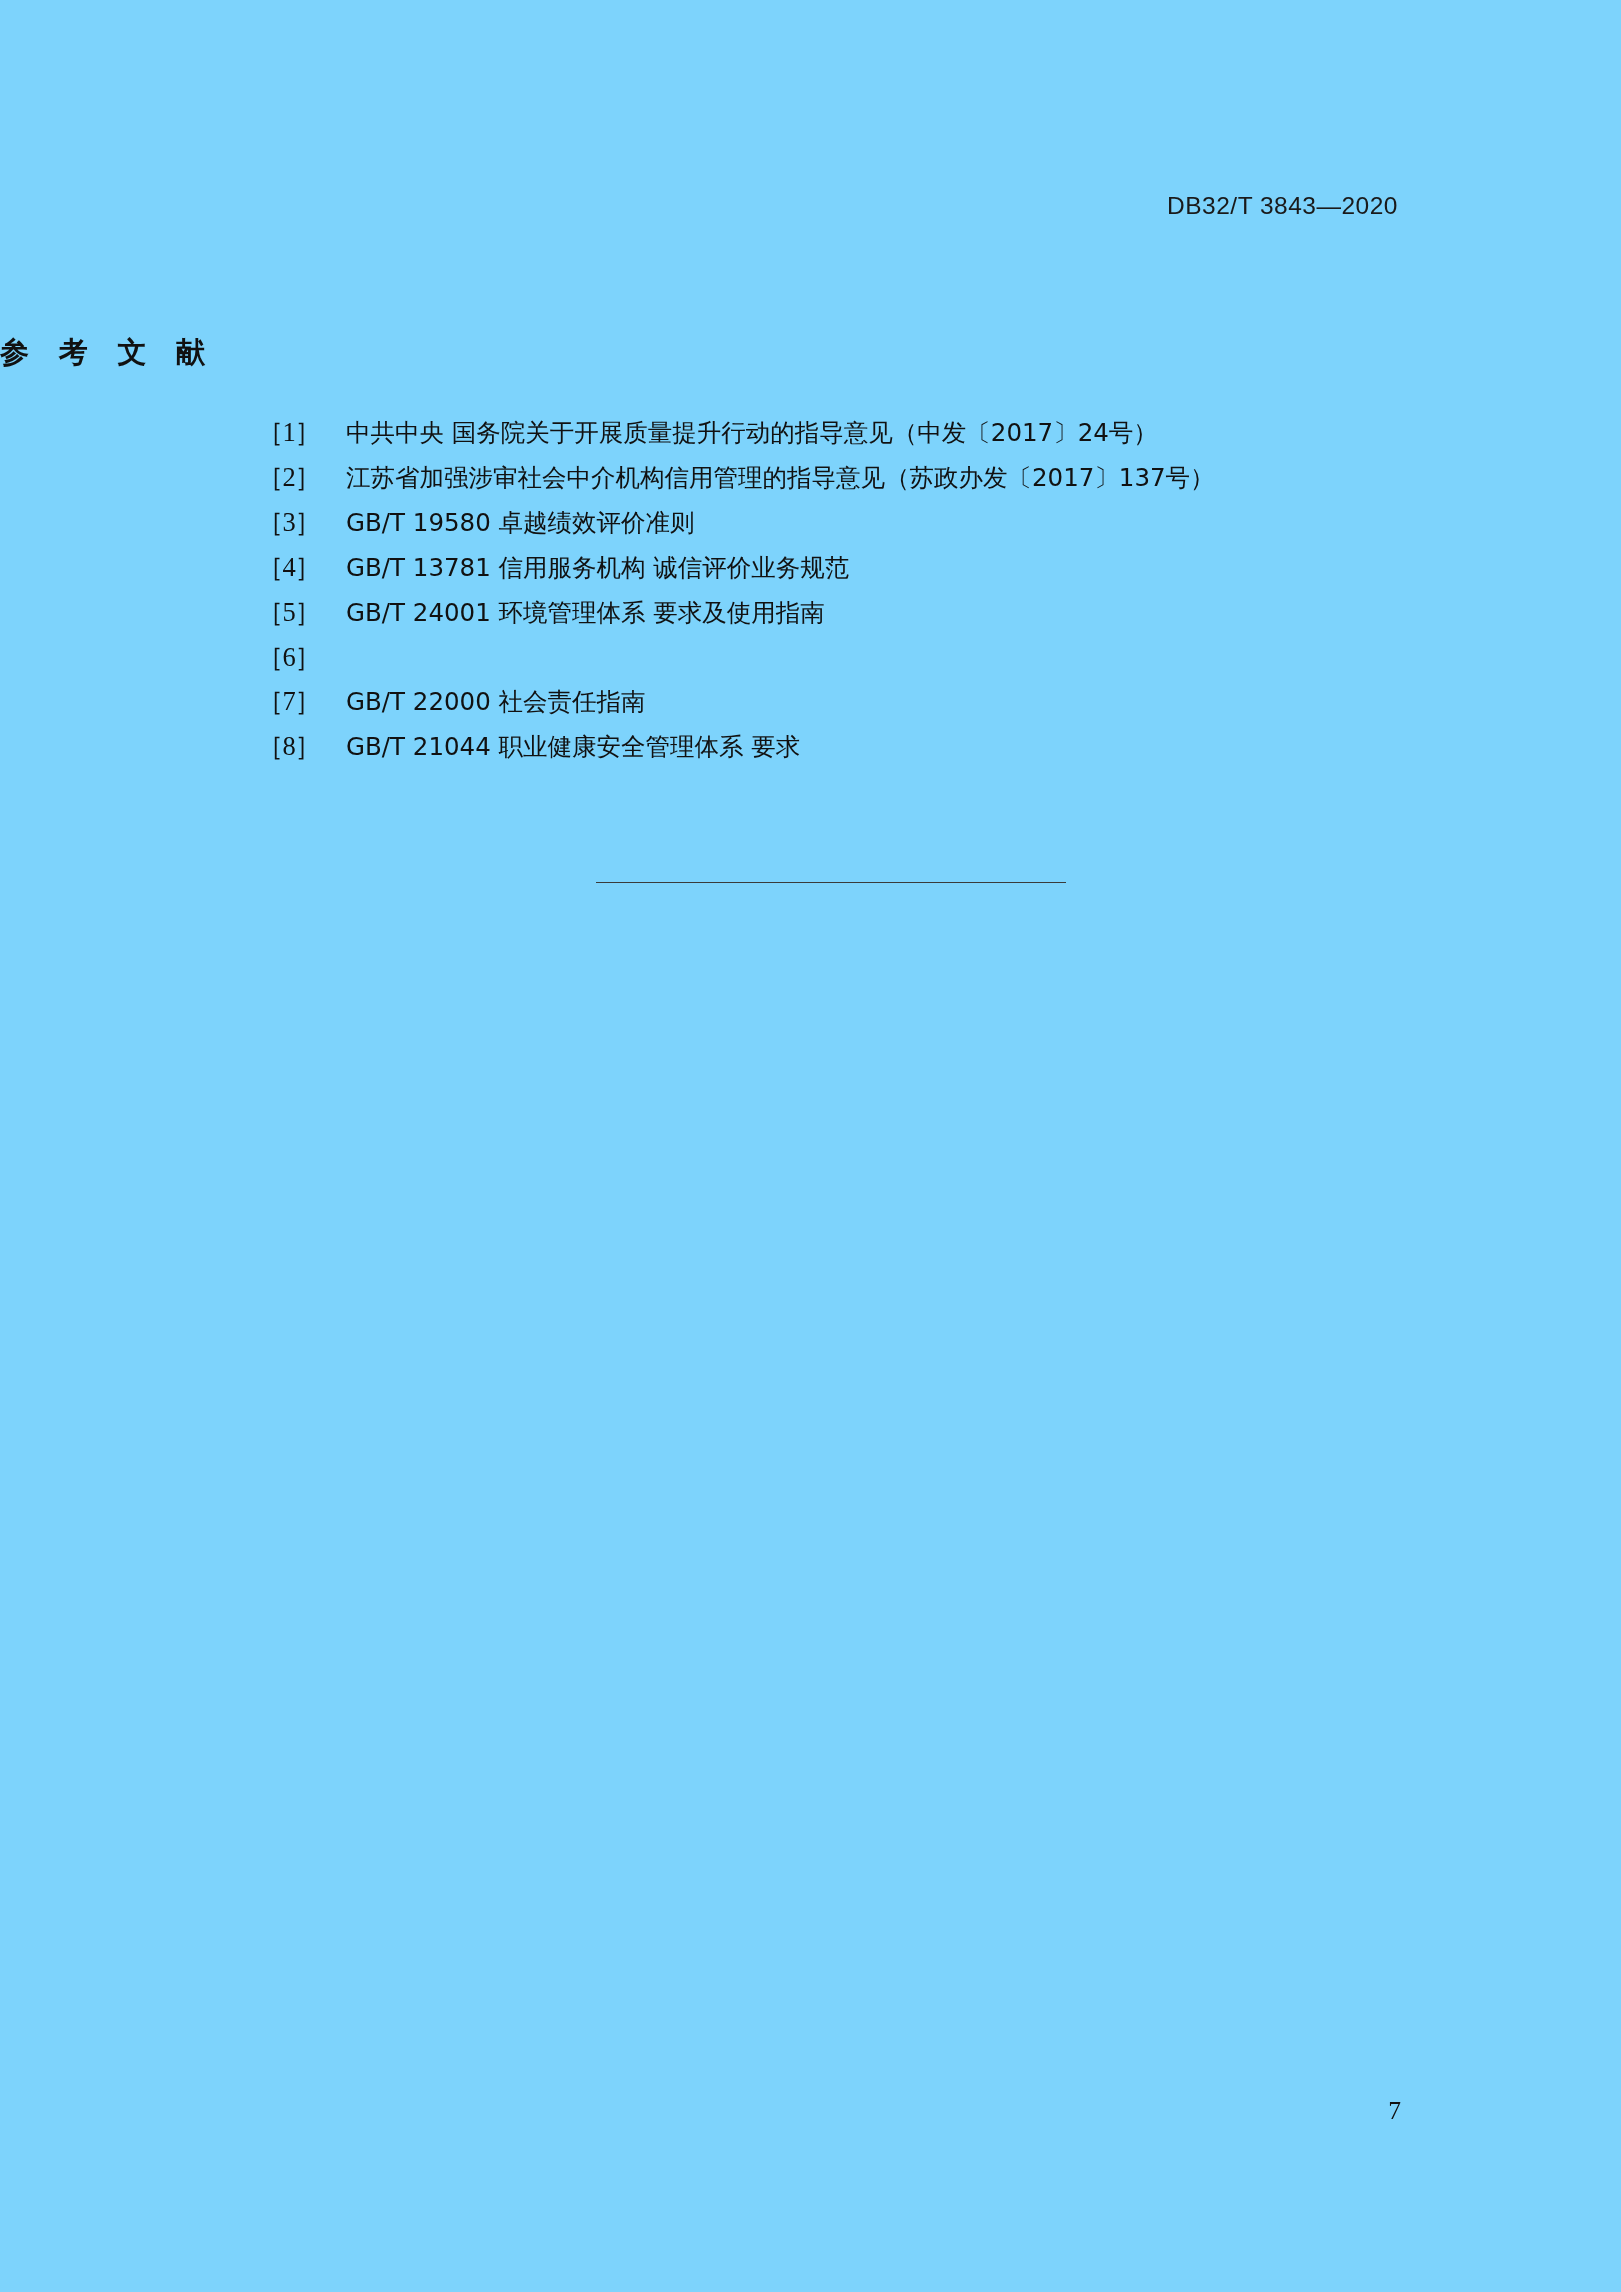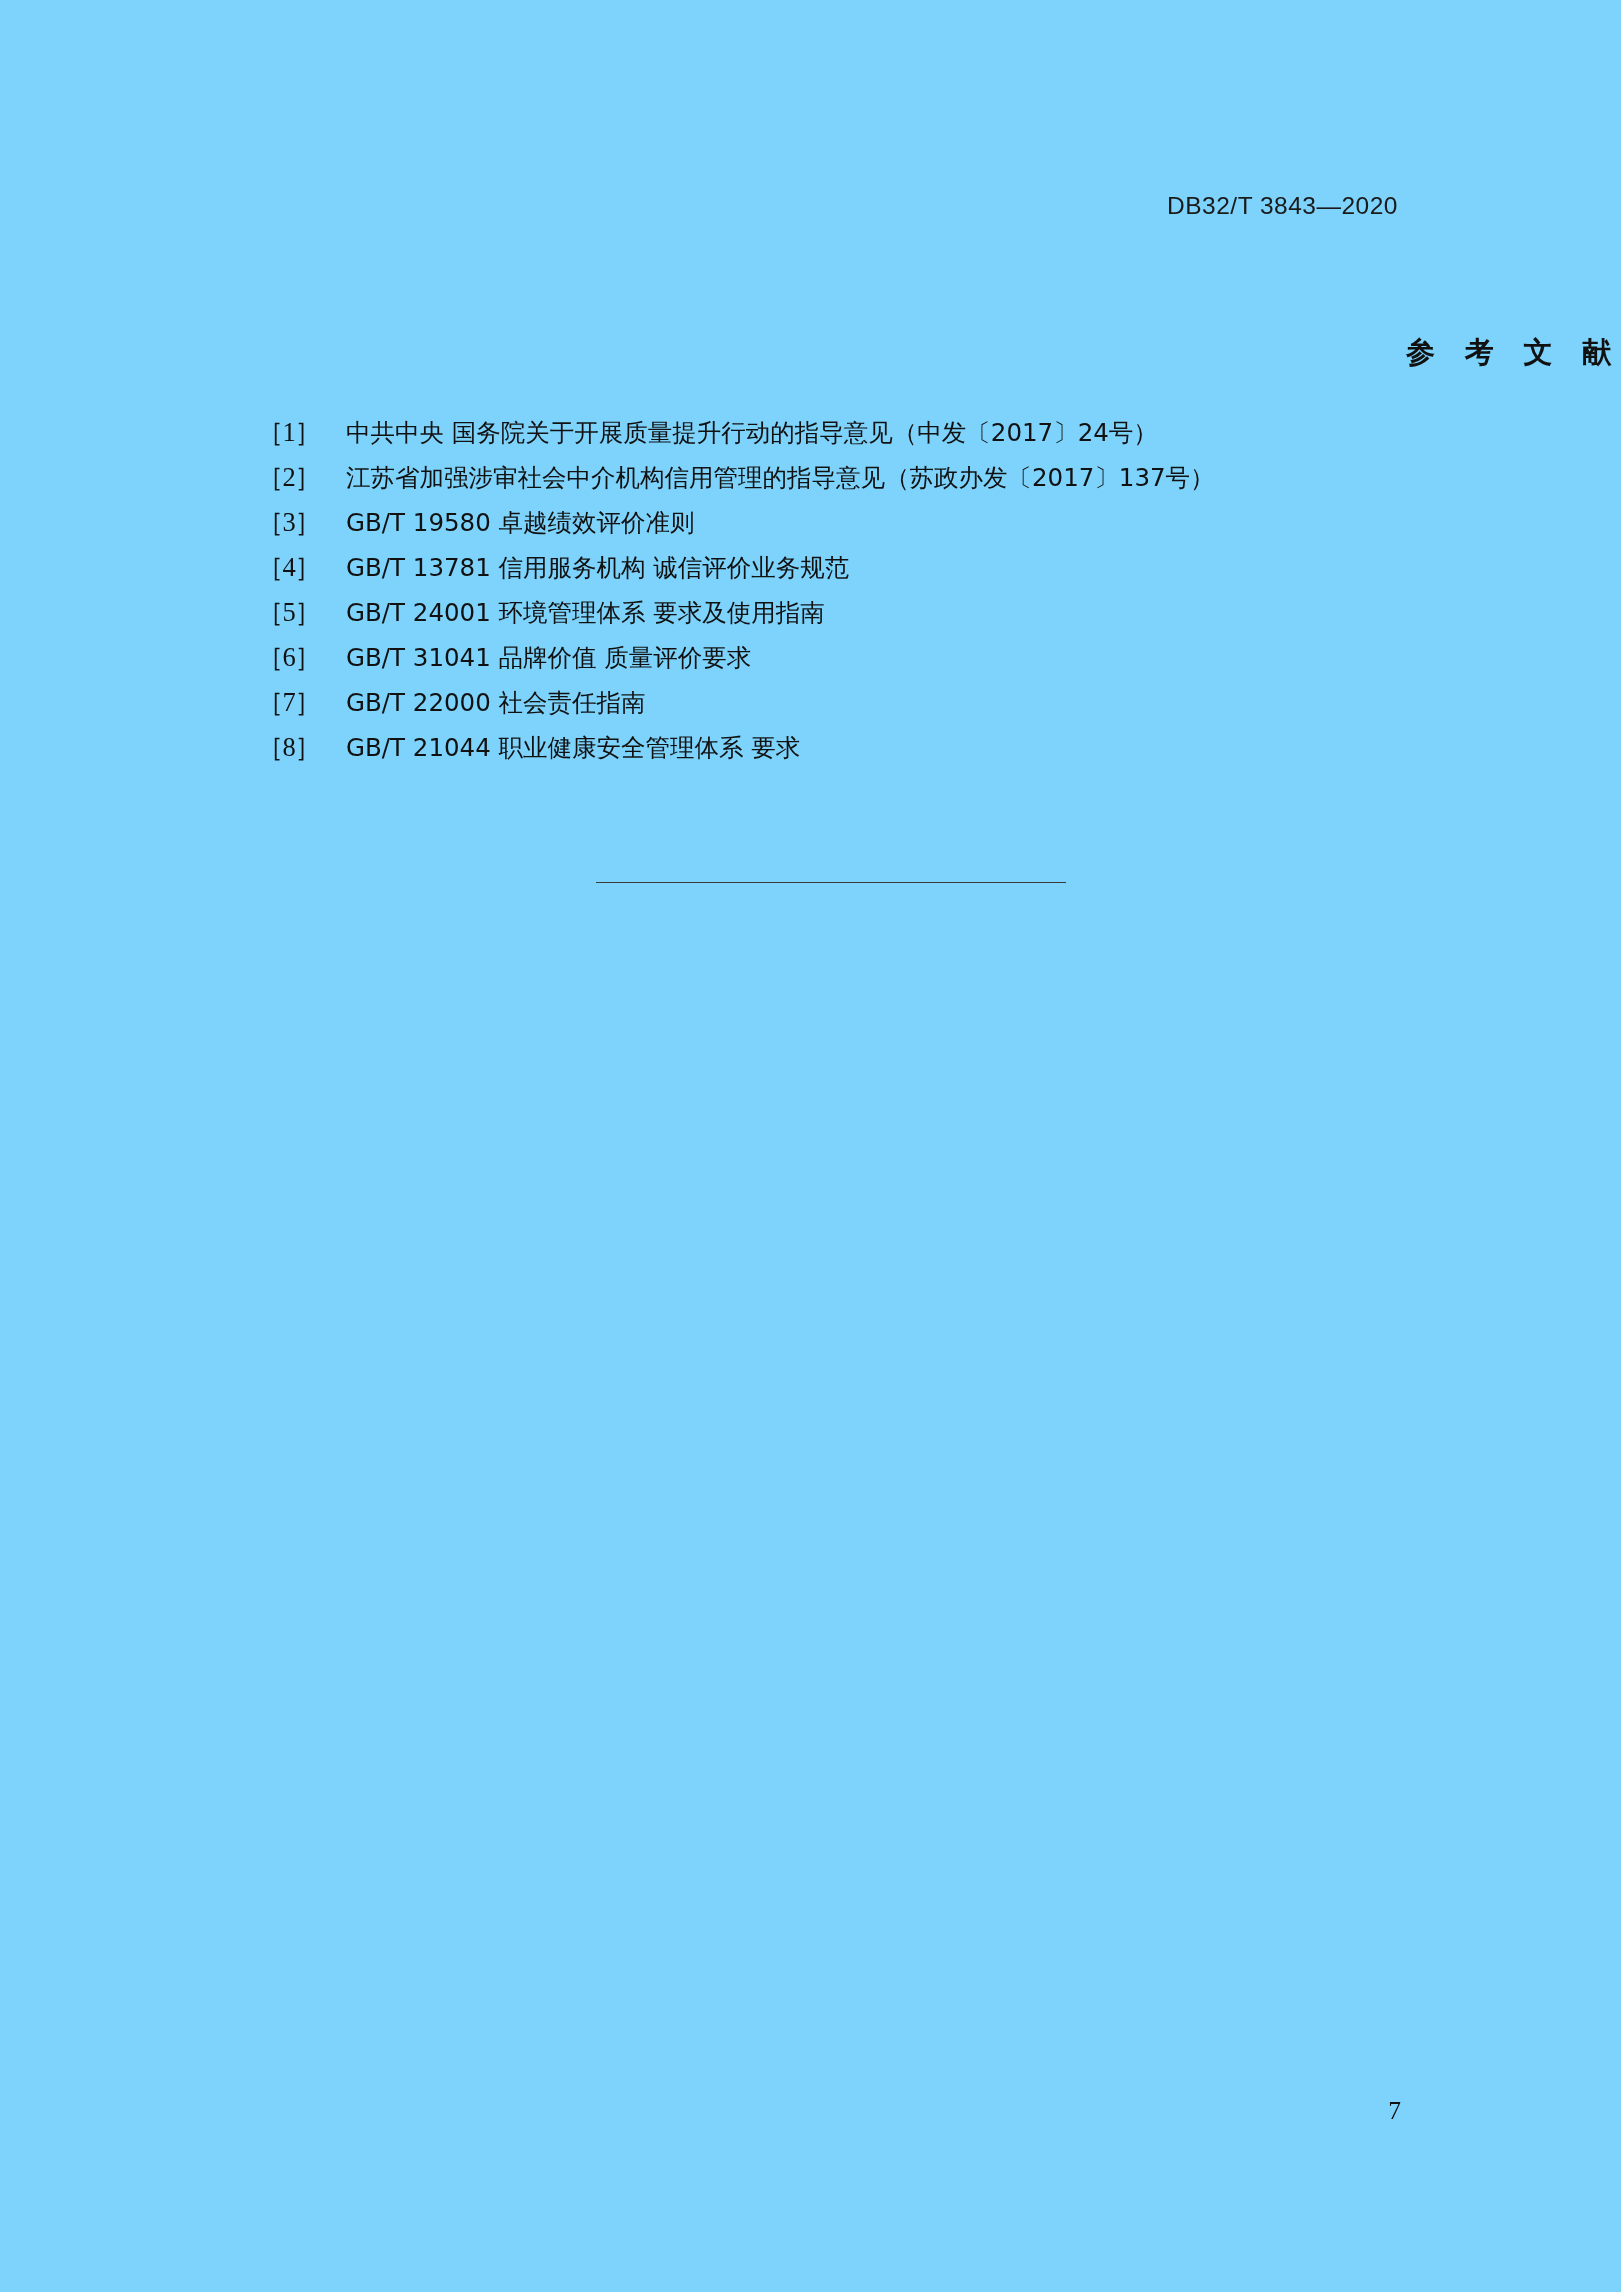--- a/index.html
+++ b/index.html
@@ -26,21 +26,21 @@
     font-size: 24.5px;
     letter-spacing: 0.5px;
     color: #1a1a1a;
     white-space: nowrap;
   }
   .doc-title {
     position: absolute;
     top: 333px;
     left: 0;
     width: 1621px;
-    text-align: right;
+    text-align: left;
     font-family: "DejaVu Sans", sans-serif;
     font-weight: bold;
     font-size: 29px;
     letter-spacing: 9.8px;
     color: #111111;
   }
   .ref-list {
     position: absolute;
     top: 410px;
     left: 257px;
@@ -113,21 +113,20 @@
       <span class="ref-text">GB/T 13781 信用服务机构 诚信评价业务规范</span>
     </div>
 
     <div class="ref-item">
       <span class="ref-num">［5］</span>
       <span class="ref-text">GB/T 24001 环境管理体系 要求及使用指南</span>
     </div>
 
     <div class="ref-item">
       <span class="ref-num">［6］</span>
-      <span class="ref-text">GB/T 31041 品牌价值 质量评价要求</span>
     </div>
 
     <div class="ref-item">
       <span class="ref-num">［7］</span>
       <span class="ref-text">GB/T 22000 社会责任指南</span>
     </div>
 
     <div class="ref-item">
       <span class="ref-num">［8］</span>
       <span class="ref-text">GB/T 21044 职业健康安全管理体系 要求</span>

